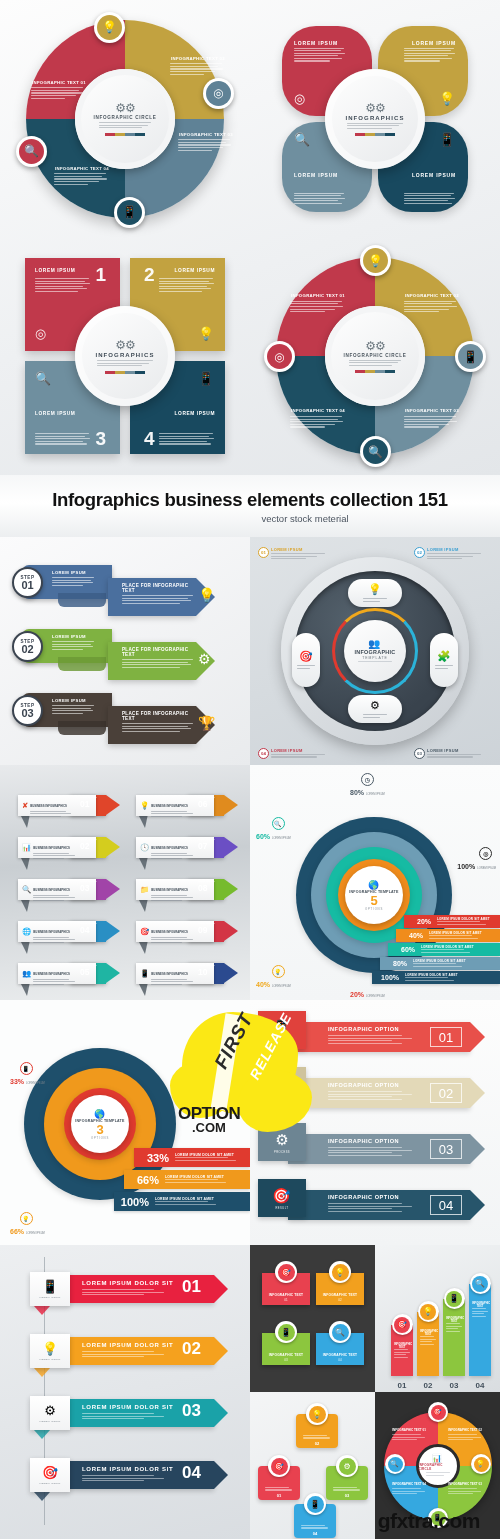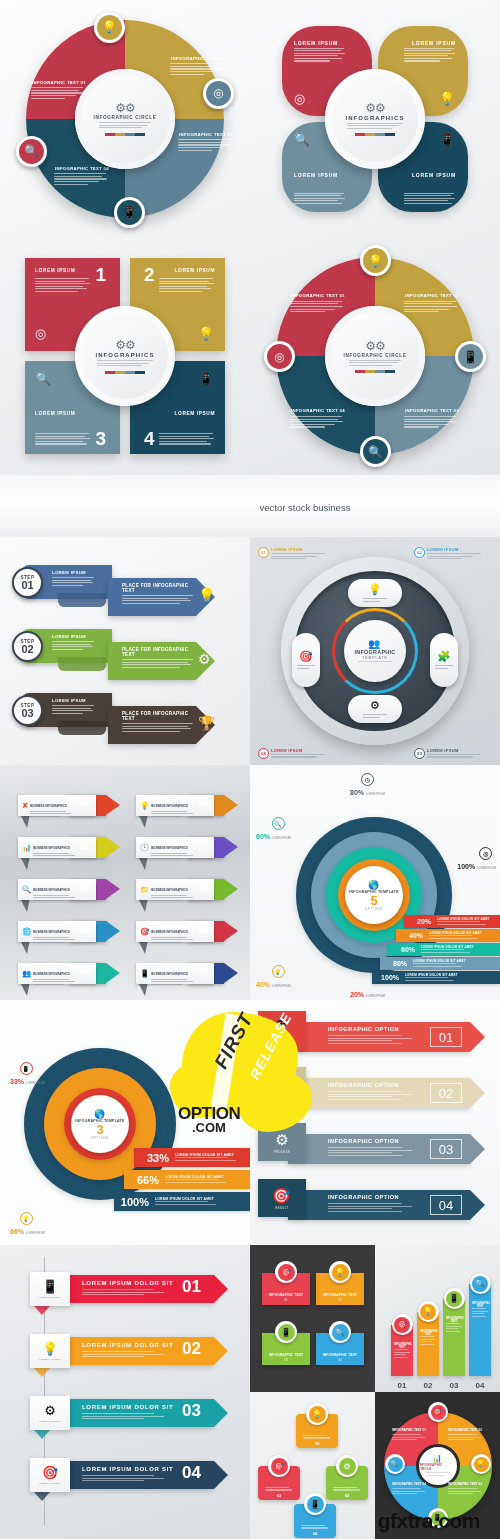--- a/index.html
+++ b/index.html
@@ -602,21 +602,22 @@
               <span style="background:#c2a240"></span>
             <span style="background:#6f8f9f"></span>
               <span style="background:#1d4f63"></span>
           </div>
         </div>
       </div>
     </div>
   </div>
 
   <div class="titlebar">
-    <div class="sub">vector stock business</div>
+    <h1>Infographics business elements collection 151</h1>
+    <div class="sub">vector stock meterial</div>
   </div>
 
   <div class="secB">
 
     <div class="stepsPanel">
       <div class="steprow" style="left:0;top:28px;">
         <div class="step-tab" style="background:#4a6f9e"></div>
         <div class="step-tab2" style="background:#3c5d86"></div>
         <div class="step-arrow">
           <div class="body" style="background:#4a6f9e"></div>

